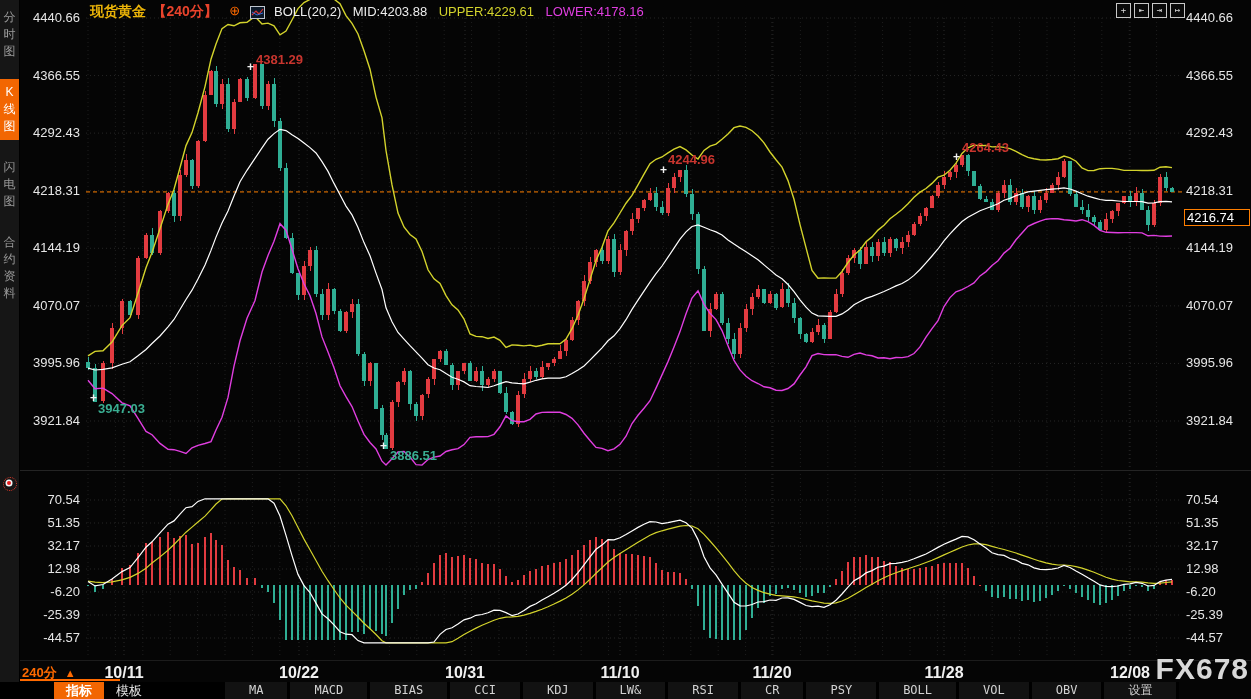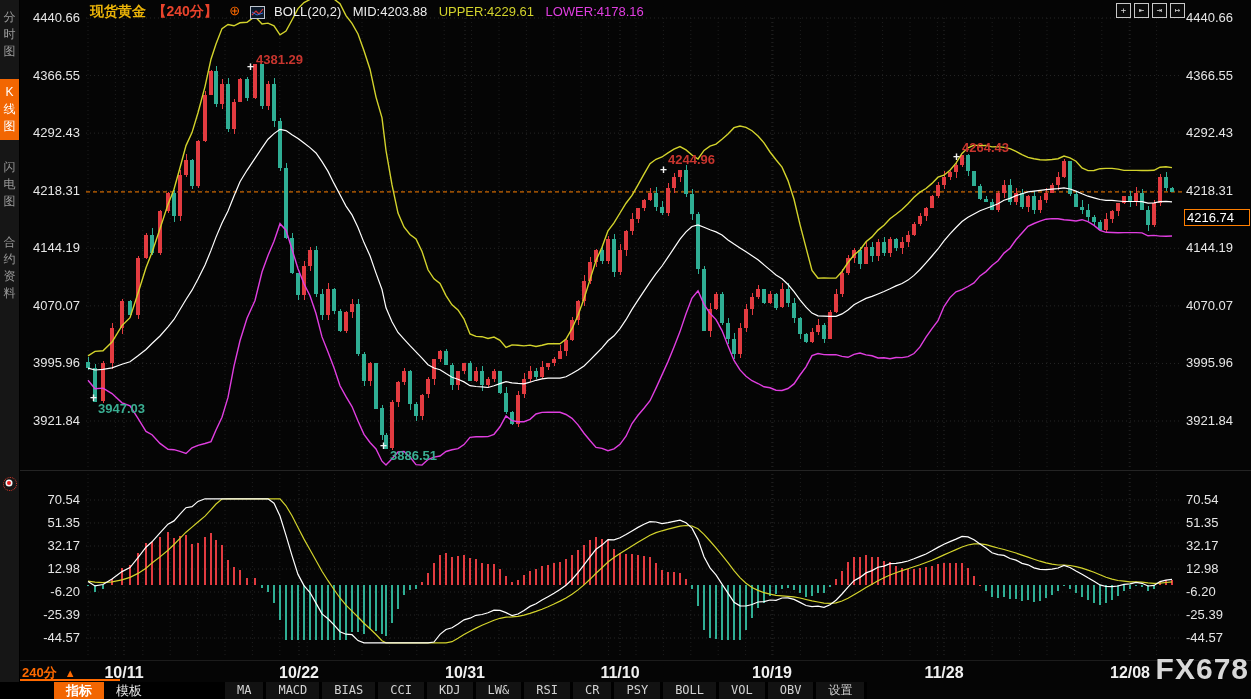--- a/index.html
+++ b/index.html
@@ -47,21 +47,21 @@
   .tf .tri{font-size:11px;margin-left:8px;}
   .tfline{position:absolute;left:14px;top:17px;width:106px;height:2px;}
   .dlab{position:absolute;top:2px;transform:translateX(-50%);color:#f0f0f0;font-size:16px;font-weight:bold;}
   
   .toolbar{position:absolute;left:0;top:682px;height:17px;display:flex;align-items:stretch;z-index:4;background:#000;}
   .toolbar .sp{width:54px;}
   .tb{font-size:13px;line-height:17px;padding:0 12px;color:#e8e8e8;cursor:pointer;white-space:nowrap;}
   .tb.active{color:#fff;font-weight:bold;}
   .tb.vip{font-weight:bold;margin-top:16px;}
   .ind{font-family:"DejaVu Sans Mono",monospace;font-size:12px;line-height:17px;color:#d2d2d2;
-       background:#121212;margin-right:3px;padding:0 12px;cursor:pointer;white-space:nowrap;}
+       background:#121212;margin-right:3px;padding:0 24px;cursor:pointer;white-space:nowrap;}
   .watermark{position:absolute;right:2px;bottom:13px;font-size:30px;font-weight:600;letter-spacing:1px;z-index:2;}
 </style>
 </head>
 <body>
 
 <div class="app">
   <aside class="sidebar" id="sidebar">
       <div class="side-item" style="white-space: pre-line; margin-top: 4px;">分
 时
 图</div>
@@ -759,21 +759,21 @@
 
   <div class="xaxis" id="xaxis">
     <span class="tf" id="tf" style="color: rgb(255, 106, 0);">
       <span>240分</span><span class="tri">▲</span>
     </span>
     <span class="tfline" id="tfline" style="background: rgb(255, 106, 0);"></span>
   <span class="dlab" style="left: 124px;">10/11</span>
       <span class="dlab" style="left: 299px;">10/22</span>
       <span class="dlab" style="left: 465px;">10/31</span>
       <span class="dlab" style="left: 620px;">11/10</span>
-      <span class="dlab" style="left: 772px;">10/19</span>
+      <span class="dlab" style="left: 772px;">11/20</span>
       <span class="dlab" style="left: 944px;">11/28</span>
       <span class="dlab" style="left: 1130px;">12/08</span>
     </div>
 
   <div class="toolbar" id="toolbar">
       <span class="sp"></span>
       <span class="tb active" style="background: rgb(242, 102, 2);">指标</span>
       <span class="tb plain">模板</span>
       <span class="tb vip" style="color: rgb(255, 106, 0);">VIP指标</span>
       <span class="ind">MA</span>

